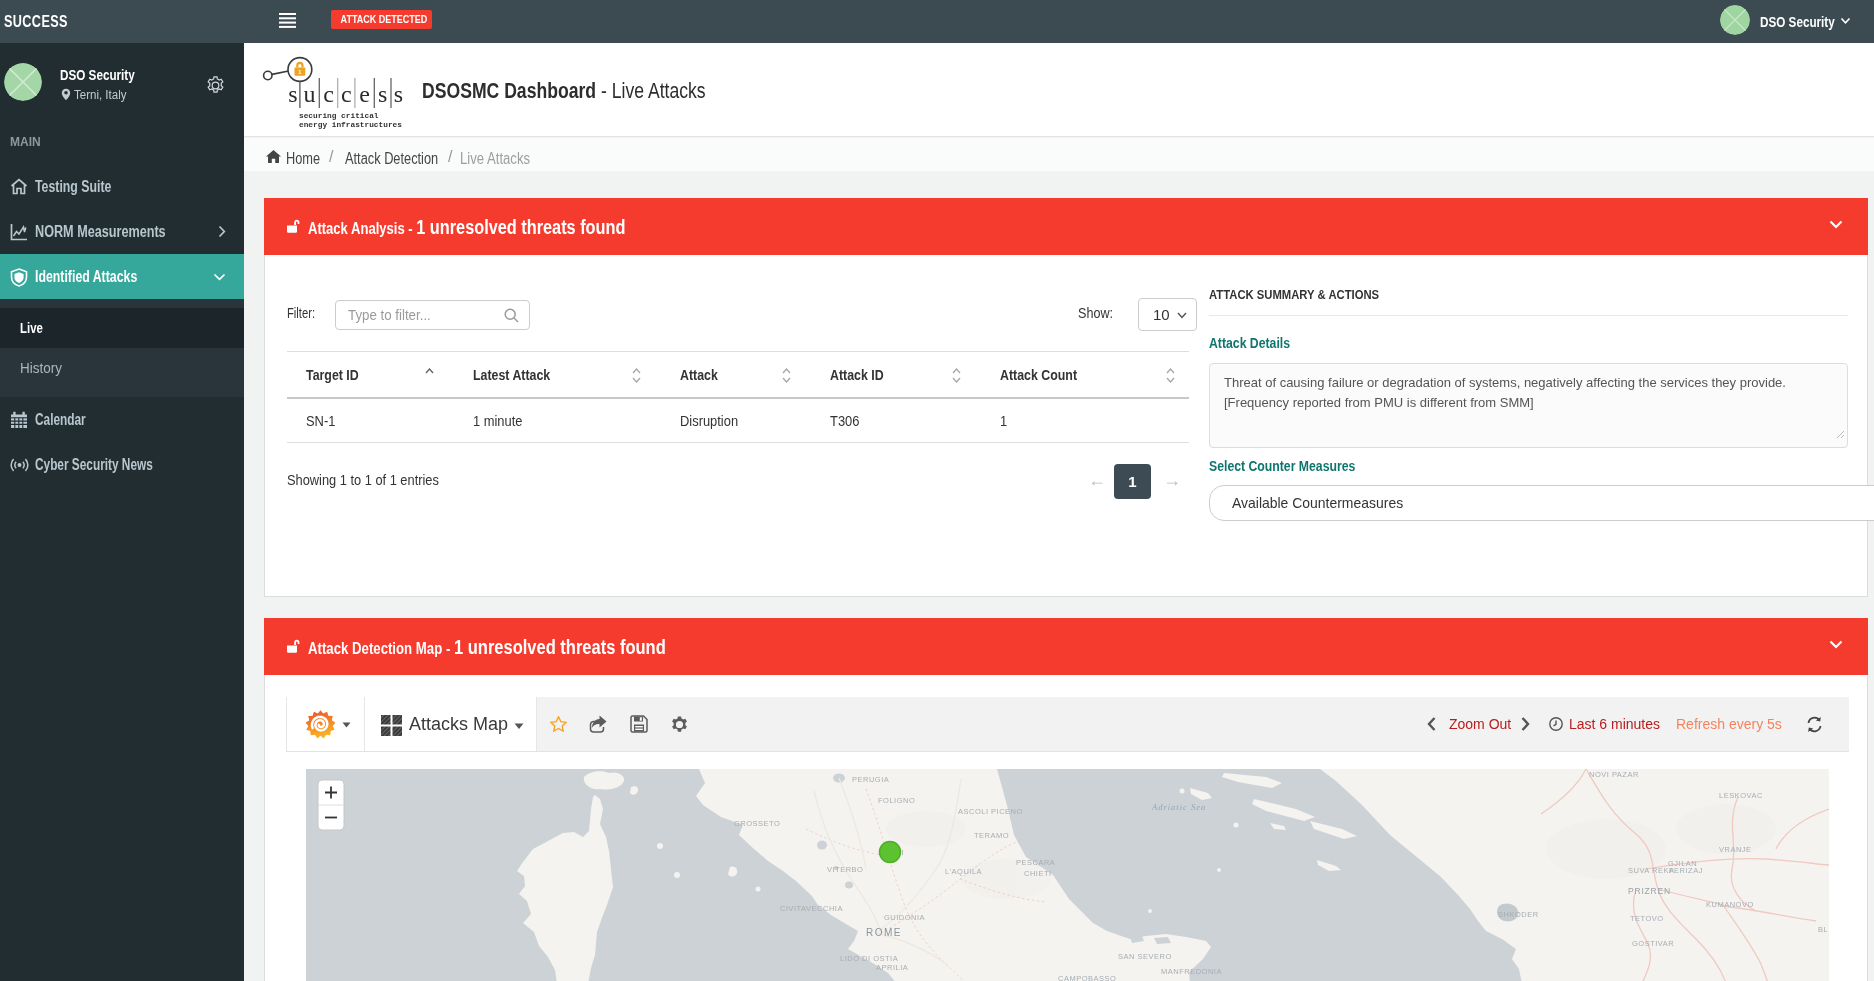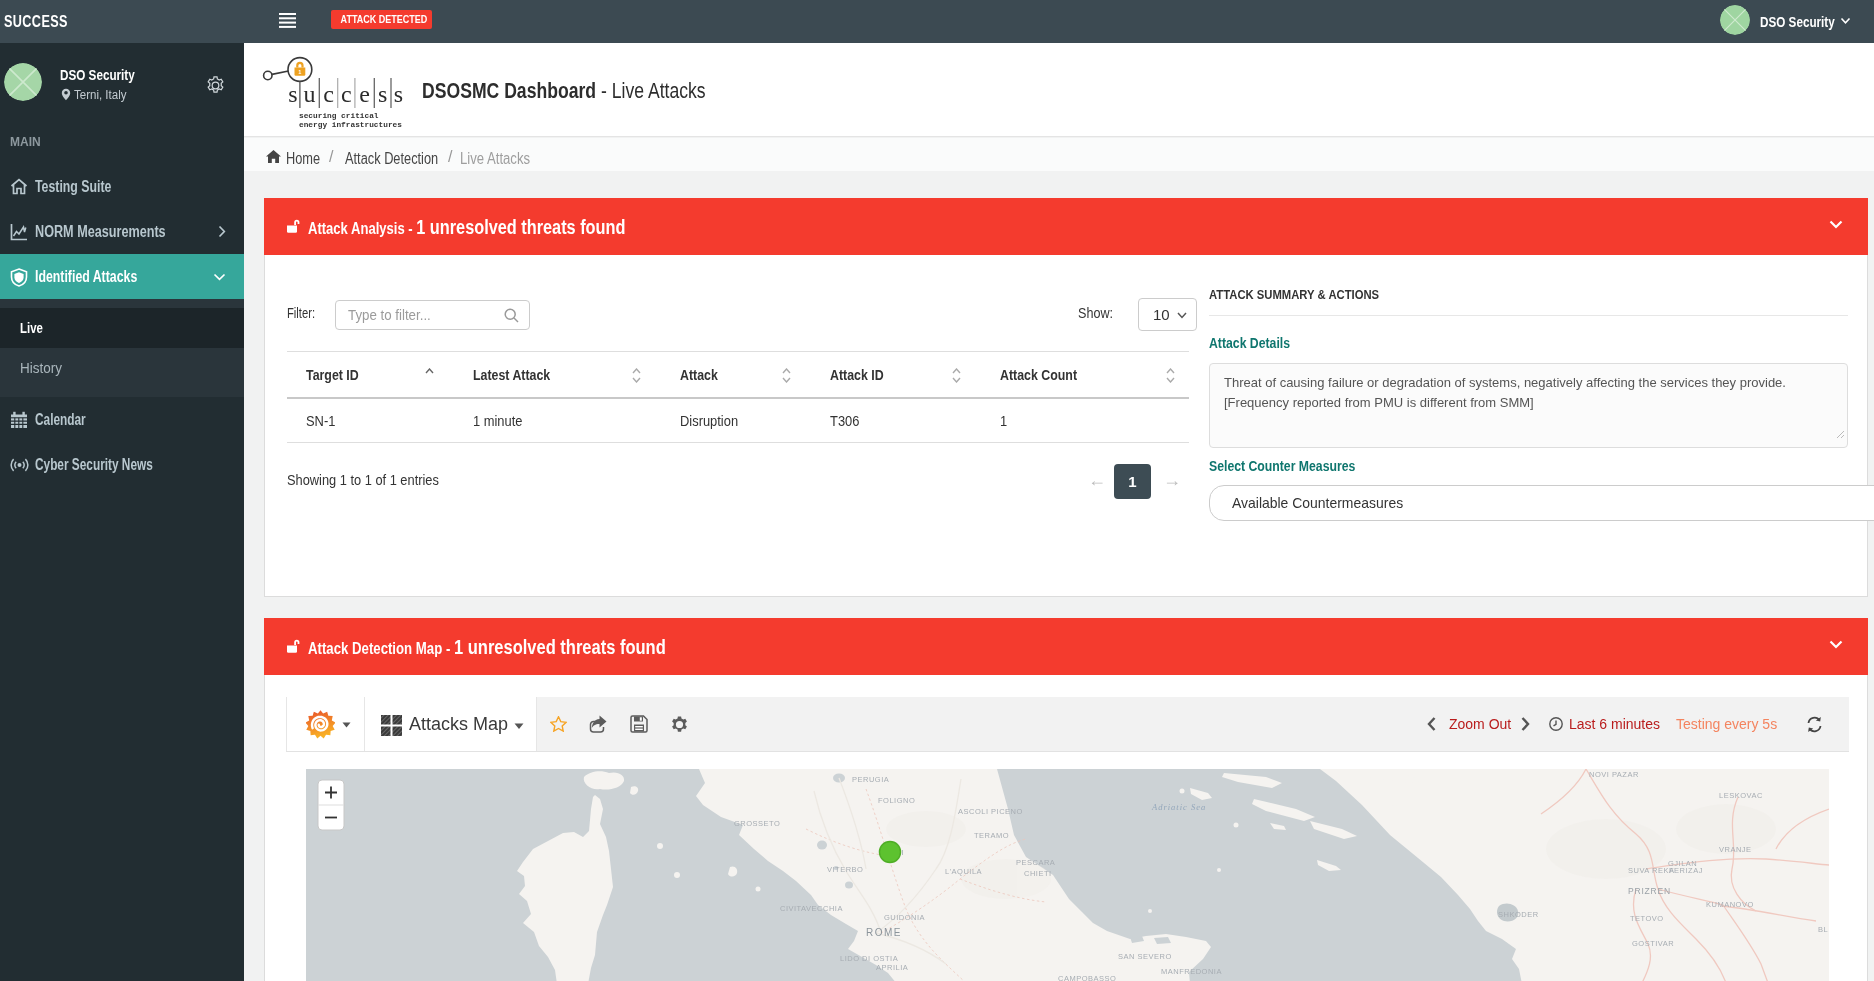--- a/index.html
+++ b/index.html
@@ -397,21 +397,21 @@
         </svg>
       <div class="gtxt" style="left:1163px">Zoom Out</div>
       <svg class="abs" style="left:1235px;top:20px" width="9" height="14" viewBox="0 0 9 14">
           <path d="M1.5 1 L7 7 L1.5 13" stroke="#555" stroke-width="2.4" fill="none"></path>
         </svg>
       <svg class="abs" style="left:1263px;top:20px" width="14" height="14" viewBox="0 0 14 14">
           <circle cx="7" cy="7" r="6.2" stroke="#555" stroke-width="1.4" fill="none"></circle>
           <path d="M7 3.5 L7 7.3 L4.5 8.8" stroke="#555" stroke-width="1.4" fill="none"></path>
         </svg>
       <div class="gtxt" style="left:1283px">Last 6 minutes</div>
-      <div class="gtxt orange" style="left:1390px">Testing every 5s</div>
+      <div class="gtxt orange" style="left:1390px">Refresh every 5s</div>
       <svg class="abs" style="left:1520px;top:19px" width="17" height="17" viewBox="0 0 17 17">
           <path d="M2.5 7 A6 6 0 0 1 13.5 4.5 M14.5 10 A6 6 0 0 1 3.5 12.5" stroke="#444" stroke-width="1.8" fill="none"></path>
           <path d="M14.8 1 L14.2 5.6 L9.8 4.4 Z" fill="#444"></path>
           <path d="M2.2 16 L2.8 11.4 L7.2 12.6 Z" fill="#444"></path>
         </svg>
     </div>
     <div id="gmap">
       <svg width="1523" height="214" viewBox="0 0 1523 214">
         <rect x="0" y="0" width="1523" height="214" fill="#ccd2d5"></rect>
 

